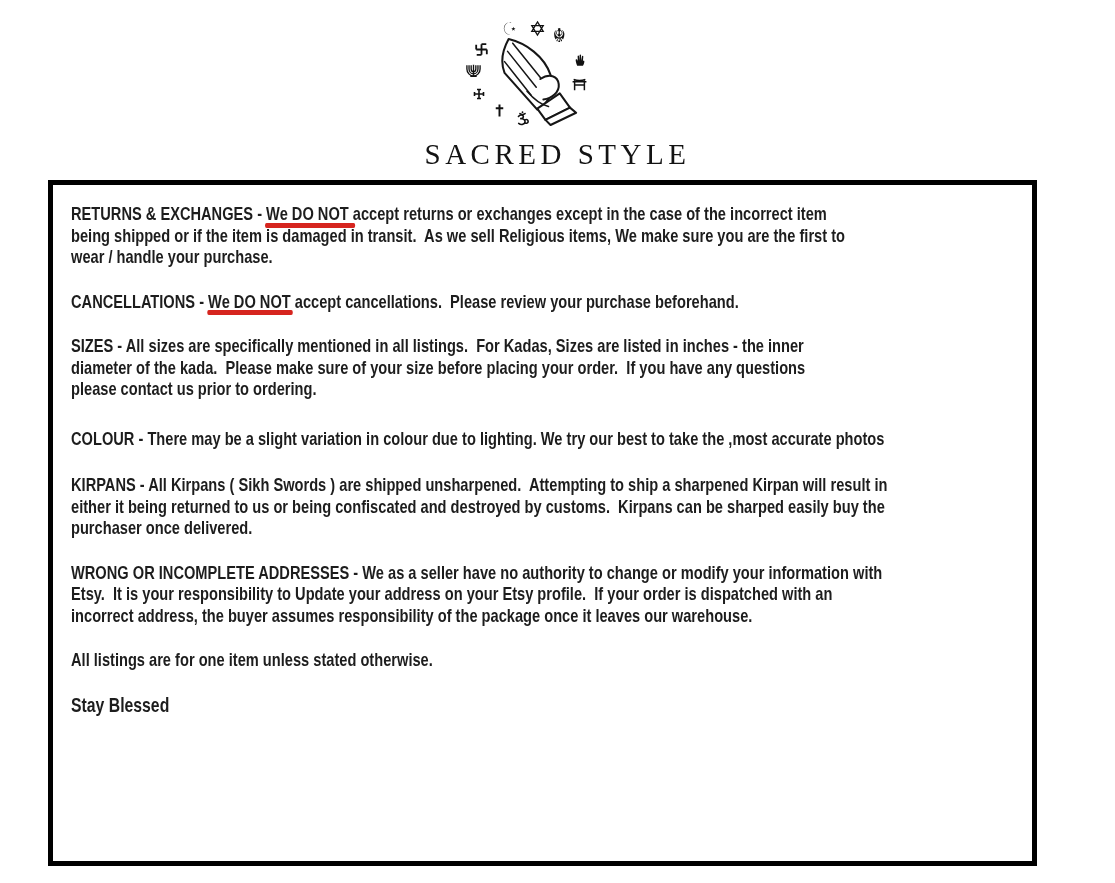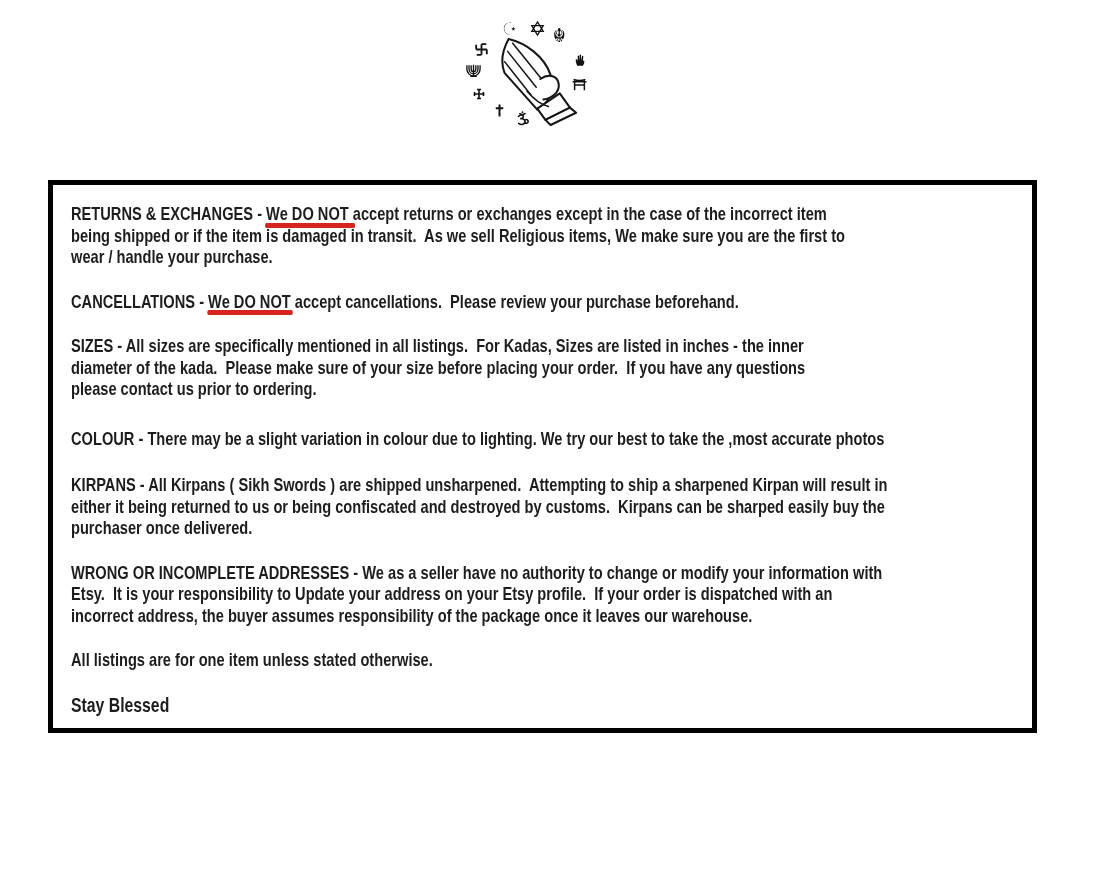--- a/index.html
+++ b/index.html
@@ -24,21 +24,21 @@
   .logo-art span.mini{
     font-size:19px;line-height:19px;color:#111;font-family:"DejaVu Sans",sans-serif;
   }
   .brand{
     margin-top:2px;
     font-family:"Liberation Serif",serif;
     font-size:29px;letter-spacing:4.5px;color:#131313;white-space:nowrap;
   }
   
   .policy-box{
-    position:absolute;left:48px;top:180px;width:989px;height:553px;
+    position:absolute;left:48px;top:180px;width:989px;height:686px;
     border:5px solid #000;box-sizing:border-box;background:#fff;overflow:hidden;
   }
   .policy-inner{
     position:absolute;left:18px;top:18px;width:1250px;
     transform:scaleX(0.77);transform-origin:0 0;
     font-weight:700;font-size:19px;line-height:21.5px;color:var(--ink);
   }
   .para{margin:0 0 23px 0;}
   .para.m-sizes{margin-bottom:28px;}
   .para.m-colour{margin-bottom:25px;}
@@ -108,20 +108,21 @@
     <svg class="mini" style="left:71px;top:97px;" width="17" height="17" viewBox="0 0 16 16">
       <g stroke="#111" stroke-width="1.5" fill="none" stroke-linecap="round">
         <path d="M4.2 5.2 C5.5 3.2 8.8 3.4 8.8 5.3 C8.8 6.6 7.2 7.3 5.8 7.1 C8.6 7.0 10.4 8.3 10.4 10.2 C10.4 12.6 6.8 13.6 4.4 11.7"></path>
         <path d="M10.2 8.4 C11.8 7.4 13.3 8.2 13.3 9.8 C13.3 11.4 11.6 12 10.4 11.2"></path>
         <path d="M5.6 2.4 C7 3.4 9 3.4 10.4 2.4"></path>
         <circle cx="8" cy="1.1" r="0.85" fill="#111" stroke="none"></circle>
       </g>
     </svg>
   </div>
 
+  <div class="brand">SACRED STYLE</div>
 </div>
 
 <div class="policy-box">
   <div class="policy-inner">
 
     <div class="para">
       <div class="pline"><span>RETURNS &amp; EXCHANGES - </span><span class="ul-red">We DO NOT </span><span>accept returns or exchanges except in the case of the incorrect item</span></div>
       <div class="pline">being shipped or if the item is damaged in transit.  As we sell Religious items, We make sure you are the first to</div>
       <div class="pline">wear / handle your purchase.</div>
     </div>

